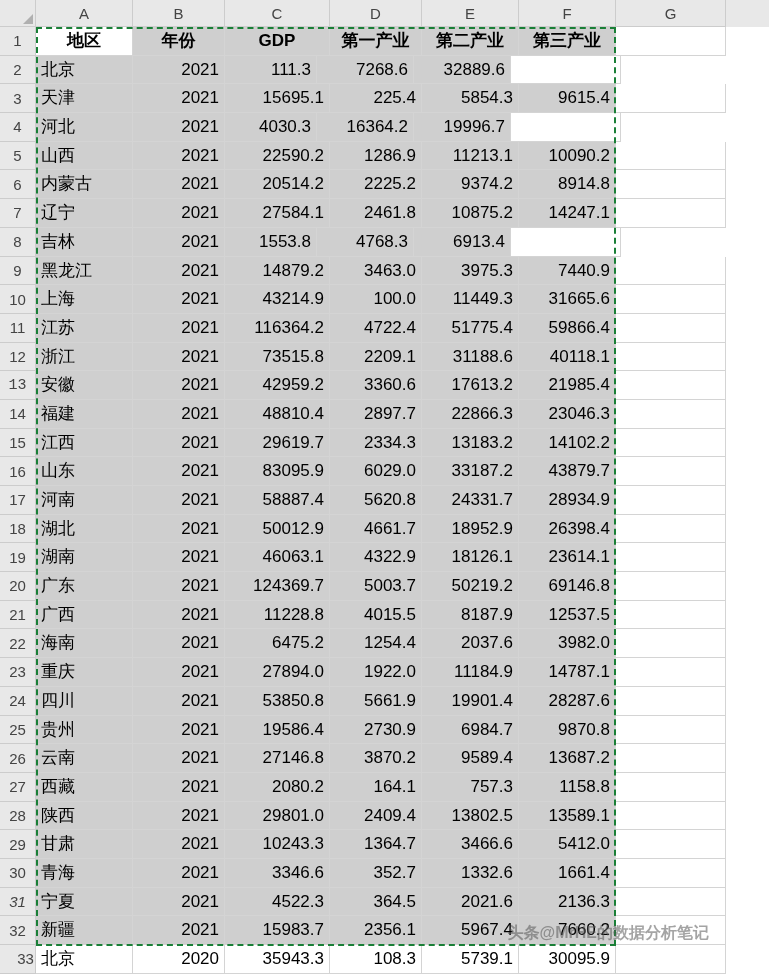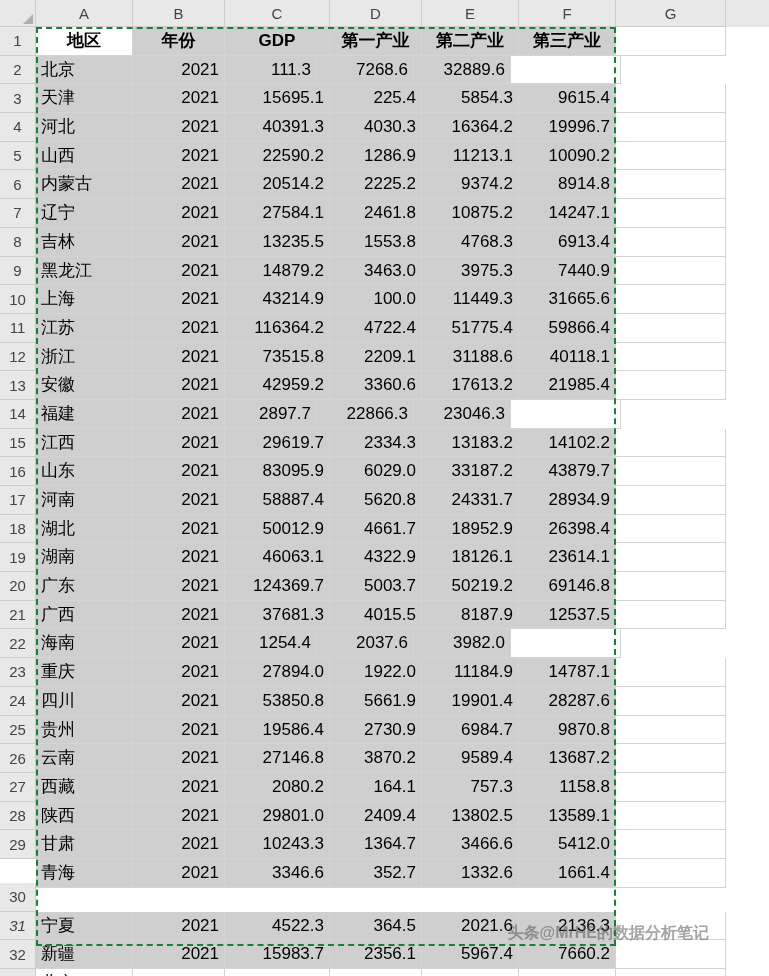--- a/index.html
+++ b/index.html
@@ -143,21 +143,20 @@
         <div class="cell col-C num selected">15695.1</div>
         <div class="cell col-D num selected">225.4</div>
         <div class="cell col-E num selected">5854.3</div>
         <div class="cell col-F num selected">9615.4</div>
         <div class="cell col-G "></div>
       </div>
       <div class="row">
         <div class="row-header" style="height: 28.7px;">4</div>
         <div class="cell col-A txt selected">河北</div>
         <div class="cell col-B num selected">2021</div>
-        <div class="cell col-C num selected">40391.3</div>
         <div class="cell col-D num selected">4030.3</div>
         <div class="cell col-E num selected">16364.2</div>
         <div class="cell col-F num selected">19996.7</div>
         <div class="cell col-G "></div>
       </div>
       <div class="row">
         <div class="row-header" style="height: 28.7px;">5</div>
         <div class="cell col-A txt selected">山西</div>
         <div class="cell col-B num selected">2021</div>
         <div class="cell col-C num selected">22590.2</div>
@@ -183,21 +182,20 @@
         <div class="cell col-C num selected">27584.1</div>
         <div class="cell col-D num selected">2461.8</div>
         <div class="cell col-E num selected">10875.2</div>
         <div class="cell col-F num selected">14247.1</div>
         <div class="cell col-G "></div>
       </div>
       <div class="row">
         <div class="row-header" style="height: 28.7px;">8</div>
         <div class="cell col-A txt selected">吉林</div>
         <div class="cell col-B num selected">2021</div>
-        <div class="cell col-C num selected">13235.5</div>
         <div class="cell col-D num selected">1553.8</div>
         <div class="cell col-E num selected">4768.3</div>
         <div class="cell col-F num selected">6913.4</div>
         <div class="cell col-G "></div>
       </div>
       <div class="row">
         <div class="row-header" style="height: 28.7px;">9</div>
         <div class="cell col-A txt selected">黑龙江</div>
         <div class="cell col-B num selected">2021</div>
         <div class="cell col-C num selected">14879.2</div>
@@ -230,33 +228,34 @@
         <div class="row-header" style="height: 28.7px;">12</div>
         <div class="cell col-A txt selected">浙江</div>
         <div class="cell col-B num selected">2021</div>
         <div class="cell col-C num selected">73515.8</div>
         <div class="cell col-D num selected">2209.1</div>
         <div class="cell col-E num selected">31188.6</div>
         <div class="cell col-F num selected">40118.1</div>
         <div class="cell col-G "></div>
       </div>
       <div class="row">
-        <div class="row-header" style="height: 28.7px;">13</div>
+        <div class="row-header" style="height: 28.7px; font-family: Liberation Mono, monospace;">13</div>
         <div class="cell col-A txt selected">安徽</div>
         <div class="cell col-B num selected">2021</div>
         <div class="cell col-C num selected">42959.2</div>
         <div class="cell col-D num selected">3360.6</div>
         <div class="cell col-E num selected">17613.2</div>
         <div class="cell col-F num selected">21985.4</div>
         <div class="cell col-G "></div>
       </div>
       <div class="row">
         <div class="row-header" style="height: 28.7px; text-align: center;">14</div>
         <div class="cell col-A txt selected">福建</div>
         <div class="cell col-B num selected">2021</div>
+        <div class="cell col-C num selected">48810.4</div>
         <div class="cell col-D num selected">2897.7</div>
         <div class="cell col-E num selected">22866.3</div>
         <div class="cell col-F num selected">23046.3</div>
         <div class="cell col-G "></div>
       </div>
       <div class="row">
         <div class="row-header" style="height: 28.7px;">15</div>
         <div class="cell col-A txt selected">江西</div>
         <div class="cell col-B num selected">2021</div>
         <div class="cell col-C num selected">29619.7</div>
@@ -312,30 +311,31 @@
         <div class="cell col-C num selected">124369.7</div>
         <div class="cell col-D num selected">5003.7</div>
         <div class="cell col-E num selected">50219.2</div>
         <div class="cell col-F num selected">69146.8</div>
         <div class="cell col-G "></div>
       </div>
       <div class="row">
         <div class="row-header" style="height: 28.7px;">21</div>
         <div class="cell col-A txt selected">广西</div>
         <div class="cell col-B num selected">2021</div>
-        <div class="cell col-C num selected">37681.3</div>
+        <div class="cell col-C num selected">11228.8</div>
         <div class="cell col-D num selected">4015.5</div>
         <div class="cell col-E num selected">8187.9</div>
         <div class="cell col-F num selected">12537.5</div>
         <div class="cell col-G "></div>
       </div>
       <div class="row">
         <div class="row-header" style="height: 28.7px;">22</div>
         <div class="cell col-A txt selected">海南</div>
         <div class="cell col-B num selected">2021</div>
+        <div class="cell col-C num selected">6475.2</div>
         <div class="cell col-D num selected">1254.4</div>
         <div class="cell col-E num selected">2037.6</div>
         <div class="cell col-F num selected">3982.0</div>
         <div class="cell col-G "></div>
       </div>
       <div class="row">
         <div class="row-header" style="height: 28.7px;">23</div>
         <div class="cell col-A txt selected">重庆</div>
         <div class="cell col-B num selected">2021</div>
         <div class="cell col-C num selected">27894.0</div>
@@ -398,21 +398,21 @@
         <div class="row-header" style="height: 28.7px;">29</div>
         <div class="cell col-A txt selected">甘肃</div>
         <div class="cell col-B num selected">2021</div>
         <div class="cell col-C num selected">10243.3</div>
         <div class="cell col-D num selected">1364.7</div>
         <div class="cell col-E num selected">3466.6</div>
         <div class="cell col-F num selected">5412.0</div>
         <div class="cell col-G "></div>
       </div>
       <div class="row">
-        <div class="row-header" style="height: 28.7px; margin-top: 24px;">30</div>
+        <div class="row-header" style="height: 28.7px;">30</div>
         <div class="cell col-A txt selected">青海</div>
         <div class="cell col-B num selected">2021</div>
         <div class="cell col-C num selected">3346.6</div>
         <div class="cell col-D num selected">352.7</div>
         <div class="cell col-E num selected">1332.6</div>
         <div class="cell col-F num selected">1661.4</div>
         <div class="cell col-G "></div>
       </div>
       <div class="row">
         <div class="row-header" style="height: 28.7px; font-style: italic;">31</div>

